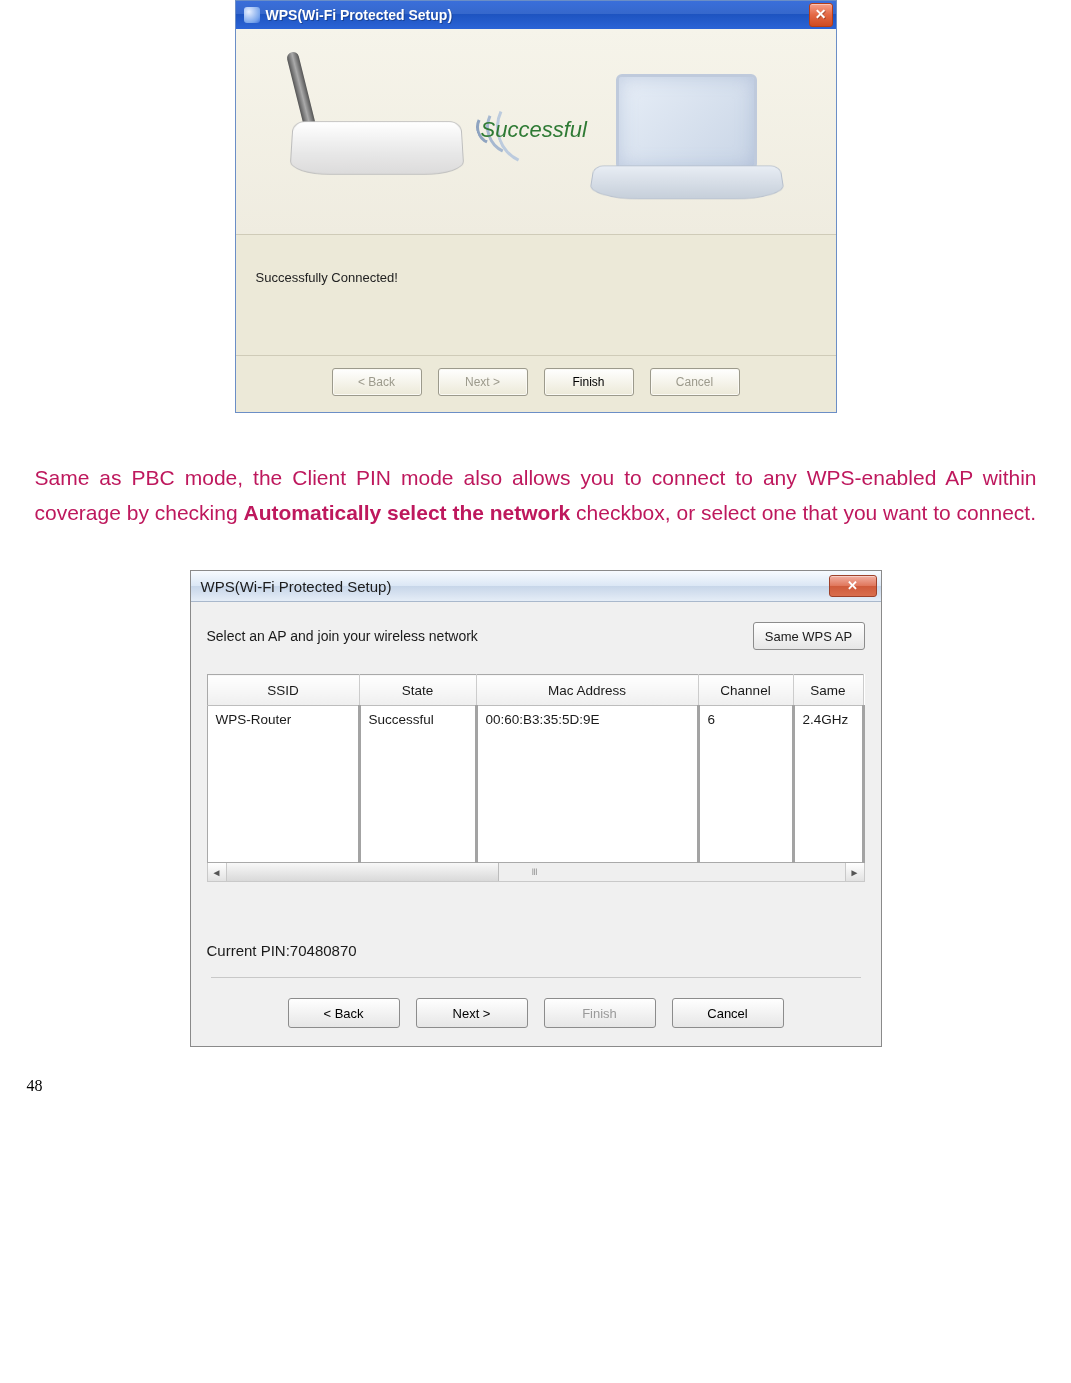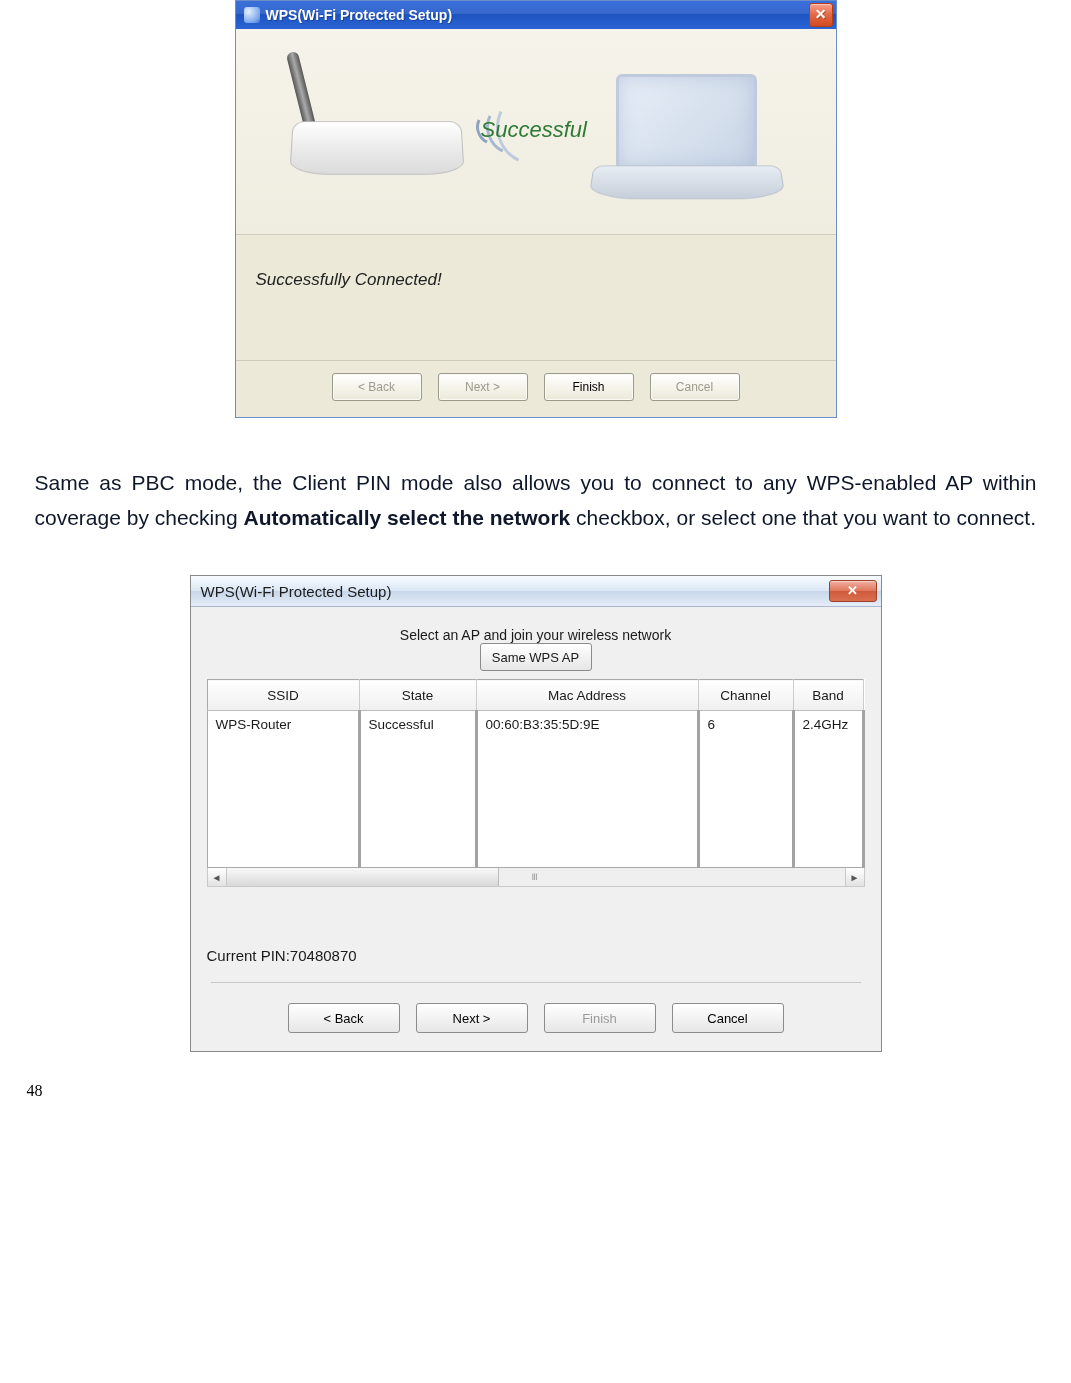--- a/index.html
+++ b/index.html
@@ -125,24 +125,23 @@
     left: 245px; top: 88px;
     font-family: "Comic Sans MS", cursive, sans-serif;
     font-style: italic;
     font-size: 22px;
     color: #2e7a34;
   }
 
   .status-area1 {
     padding: 35px 20px 70px 20px;
     font-family: Tahoma, sans-serif;
-    font-size: 17px;
+    font-size: 13px;
     color: #222;
     background: #ece9d8;
-    font-style: italic;
   }
 
   .btn-row1 {
     display: flex;
     justify-content: center;
     gap: 16px;
     padding: 12px 0 16px 0;
     border-top: 1px solid #cfcbb8;
     background: #ece9d8;
   }
@@ -159,21 +158,21 @@
   }
   .btn-xp.disabled { color: #9c9a8c; }
   .btn-xp.enabled  { color: #000; }
 
   
   .body-text {
     margin: 48px 8px 40px 8px;
     font-family: Arial, Helvetica, sans-serif;
     font-size: 21px;
     line-height: 1.65;
-    color: #0f172a;
+    color: #be185d;
     text-align: justify;
   }
   .body-text b { font-weight: bold; }
 
   
   .dialog2 {
     width: 690px;
     margin: 0 auto;
     background: #f0f0f0;
     border: 1px solid #8a8a8a;
@@ -202,22 +201,21 @@
 
   .d2-body {
     padding: 20px 16px 6px 16px;
     font-family: Tahoma, Arial, sans-serif;
     font-size: 14px;
     color: #1a1a1a;
   }
   .d2-toprow {
     display: flex;
     align-items: center;
-    margin-bottom: 8px;
-    flex-direction: column;
+    margin-bottom: 24px;
   }
   .d2-toprow .instr { flex: 1; }
   .scan-btn {
     min-width: 110px;
     height: 26px;
     background: linear-gradient(to bottom,#ffffff,#e6e6e6);
     border: 1px solid #8c8c8c;
     border-radius: 3px;
     font-family: Tahoma, sans-serif;
     font-size: 13px;
@@ -384,21 +382,21 @@
         <div class="scan-btn">Same WPS AP</div>
       </div>
 
       <table class="ap-table">
         <thead>
           <tr>
             <th class="col-ssid">SSID</th>
             <th class="col-state">State</th>
             <th class="col-mac">Mac Address</th>
             <th class="col-chan">Channel</th>
-            <th class="col-band">Band</th>
+            <th class="col-band">Same</th>
           </tr>
         </thead>
         <tbody id="ap-tbody">
             <tr>
               <td>WPS-Router</td>
               <td>Successful</td>
               <td>00:60:B3:35:5D:9E</td>
               <td>6</td>
               <td>2.4GHz</td>
             </tr>

